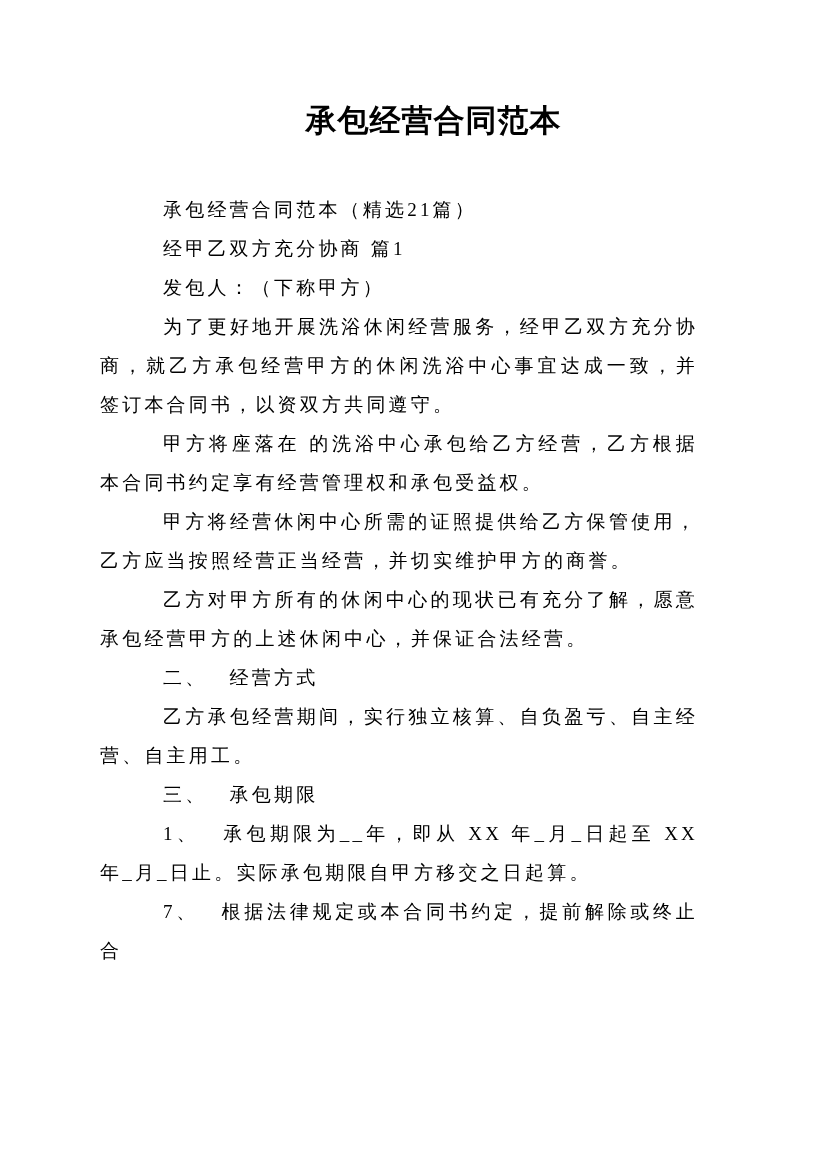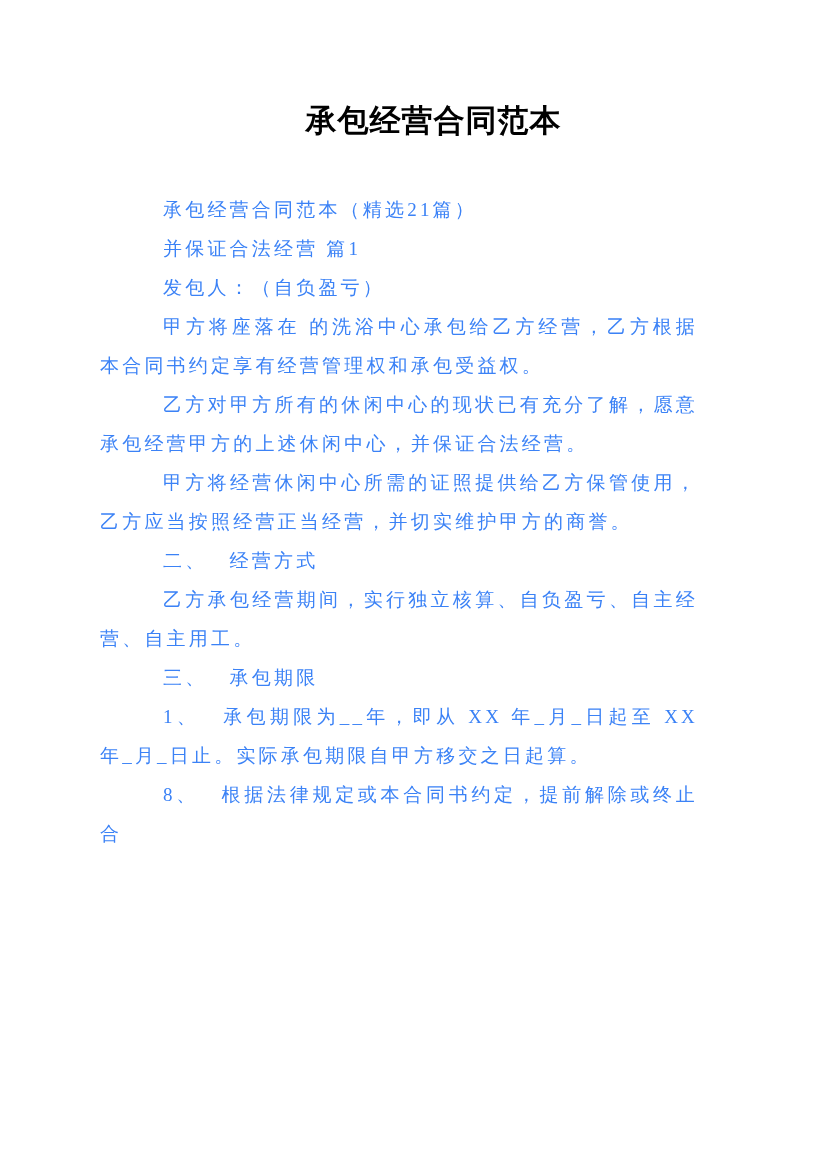--- a/index.html
+++ b/index.html
@@ -31,39 +31,40 @@
     color: #000000;
     padding-left: 40px;
   }
   .doc-body {
     margin: 45px 0 0 100px;
     width: 598px;
     font-size: 19px;
     line-height: 39px;
     letter-spacing: 3.2px;
     text-align: justify;
-    color: #3b82f6;
+    color: #000000;
   }
   .doc-body p {
     margin: 0;
     padding: 0;
     text-indent: 63px;
   }
 </style>
 </head>
 <body>
 
 <div class="page">
   <h1 class="doc-title">承包经营合同范本</h1>
   <div class="doc-body" id="doc-body">
       <p>承包经营合同范本（精选21篇）</p>
-      <p>并保证合法经营 篇1</p>
-      <p>发包人：（自负盈亏）</p>
+      <p>经甲乙双方充分协商 篇1</p>
+      <p>发包人：（下称甲方）</p>
+      <p>为了更好地开展洗浴休闲经营服务，经甲乙双方充分协商，就乙方承包经营甲方的休闲洗浴中心事宜达成一致，并签订本合同书，以资双方共同遵守。</p>
       <p>甲方将座落在 的洗浴中心承包给乙方经营，乙方根据本合同书约定享有经营管理权和承包受益权。</p>
+      <p>甲方将经营休闲中心所需的证照提供给乙方保管使用，乙方应当按照经营正当经营，并切实维护甲方的商誉。</p>
       <p>乙方对甲方所有的休闲中心的现状已有充分了解，愿意承包经营甲方的上述休闲中心，并保证合法经营。</p>
-      <p>甲方将经营休闲中心所需的证照提供给乙方保管使用，乙方应当按照经营正当经营，并切实维护甲方的商誉。</p>
       <p>二、　经营方式</p>
       <p>乙方承包经营期间，实行独立核算、自负盈亏、自主经营、自主用工。</p>
       <p>三、　承包期限</p>
       <p>1、　承包期限为__年，即从 XX 年_月_日起至 XX 年_月_日止。实际承包期限自甲方移交之日起算。</p>
-      <p>8、　根据法律规定或本合同书约定，提前解除或终止合</p>
+      <p>7、　根据法律规定或本合同书约定，提前解除或终止合</p>
     </div>
 </div>
 
 </body></html>

